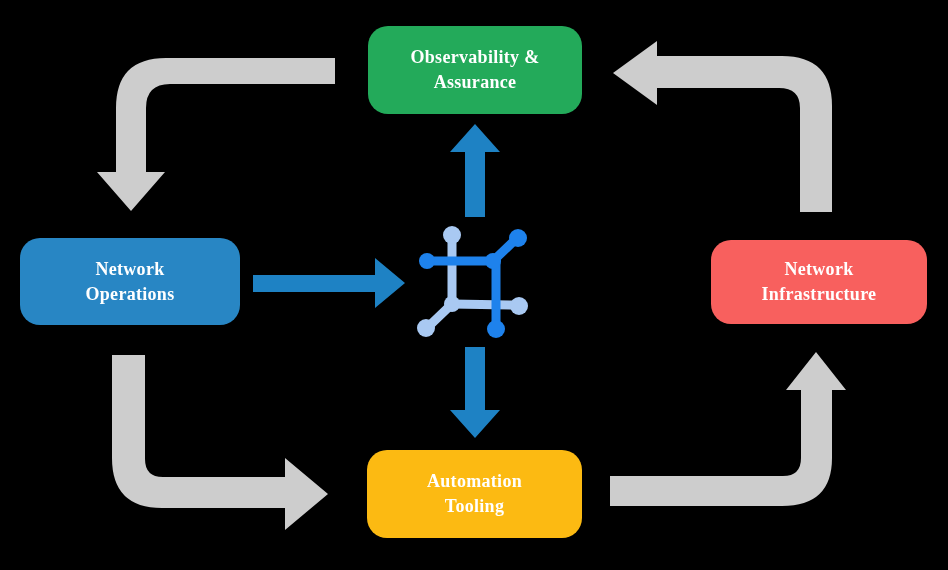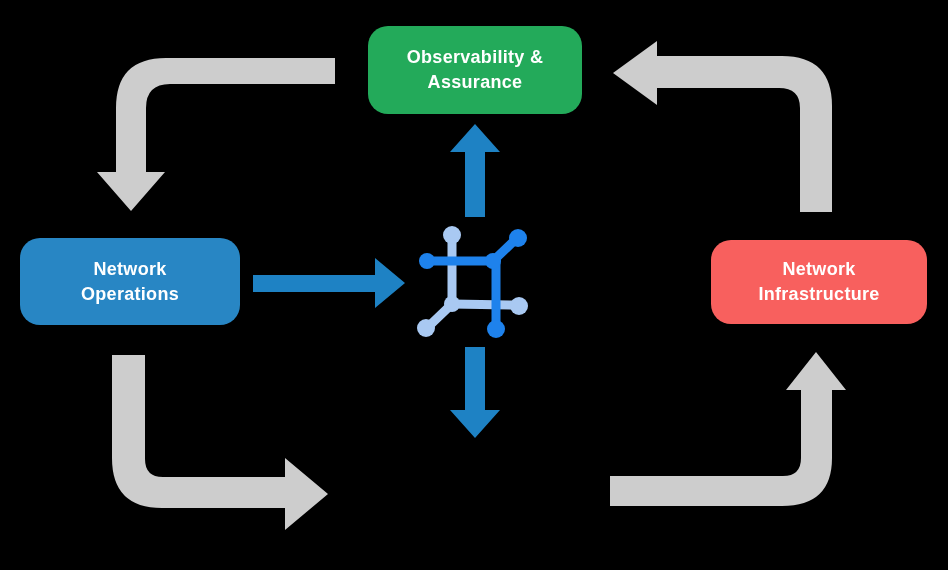--- a/index.html
+++ b/index.html
@@ -2,21 +2,21 @@
 <html><head>
 <meta charset="utf-8">
 <style>
   html, body { margin: 0; padding: 0; background: #000; }
   .canvas {
     position: relative;
     width: 948px;
     height: 570px;
     background: #000;
     overflow: hidden;
-    font-family: Liberation Sans, sans-serif;
+    font-family: Liberation Serif, serif;
   }
   .arrow-layer {
     position: absolute;
     left: 0; top: 0;
     width: 948px; height: 570px;
   }
   .node {
     position: absolute;
     display: flex;
     align-items: center;
@@ -75,14 +75,16 @@
 
   <div class="node node-observability" style="background-color: rgb(35, 170, 90);">Observability &amp;
 Assurance</div>
 
   <div class="node node-operations" style="background-color: rgb(40, 134, 196);">Network
 Operations</div>
 
   <div class="node node-infrastructure" style="background-color: rgb(248, 96, 94);">Network
 Infrastructure</div>
 
+  <div class="node node-automation" style="background-color: rgb(252, 186, 18);">Automation
+Tooling</div>
 
 </div>
 
 </body></html>

